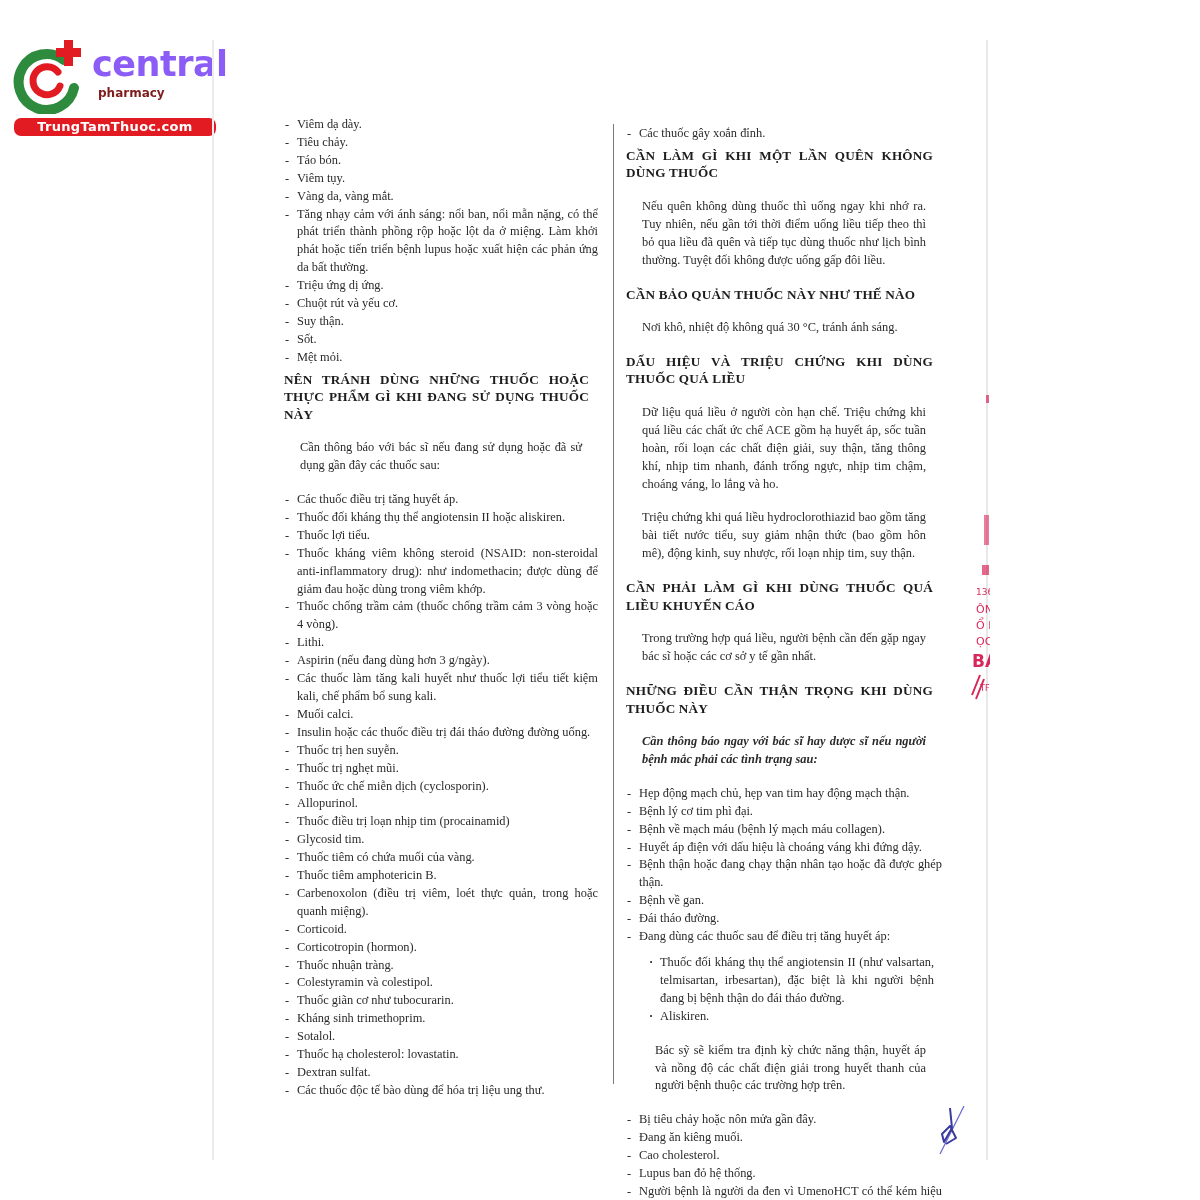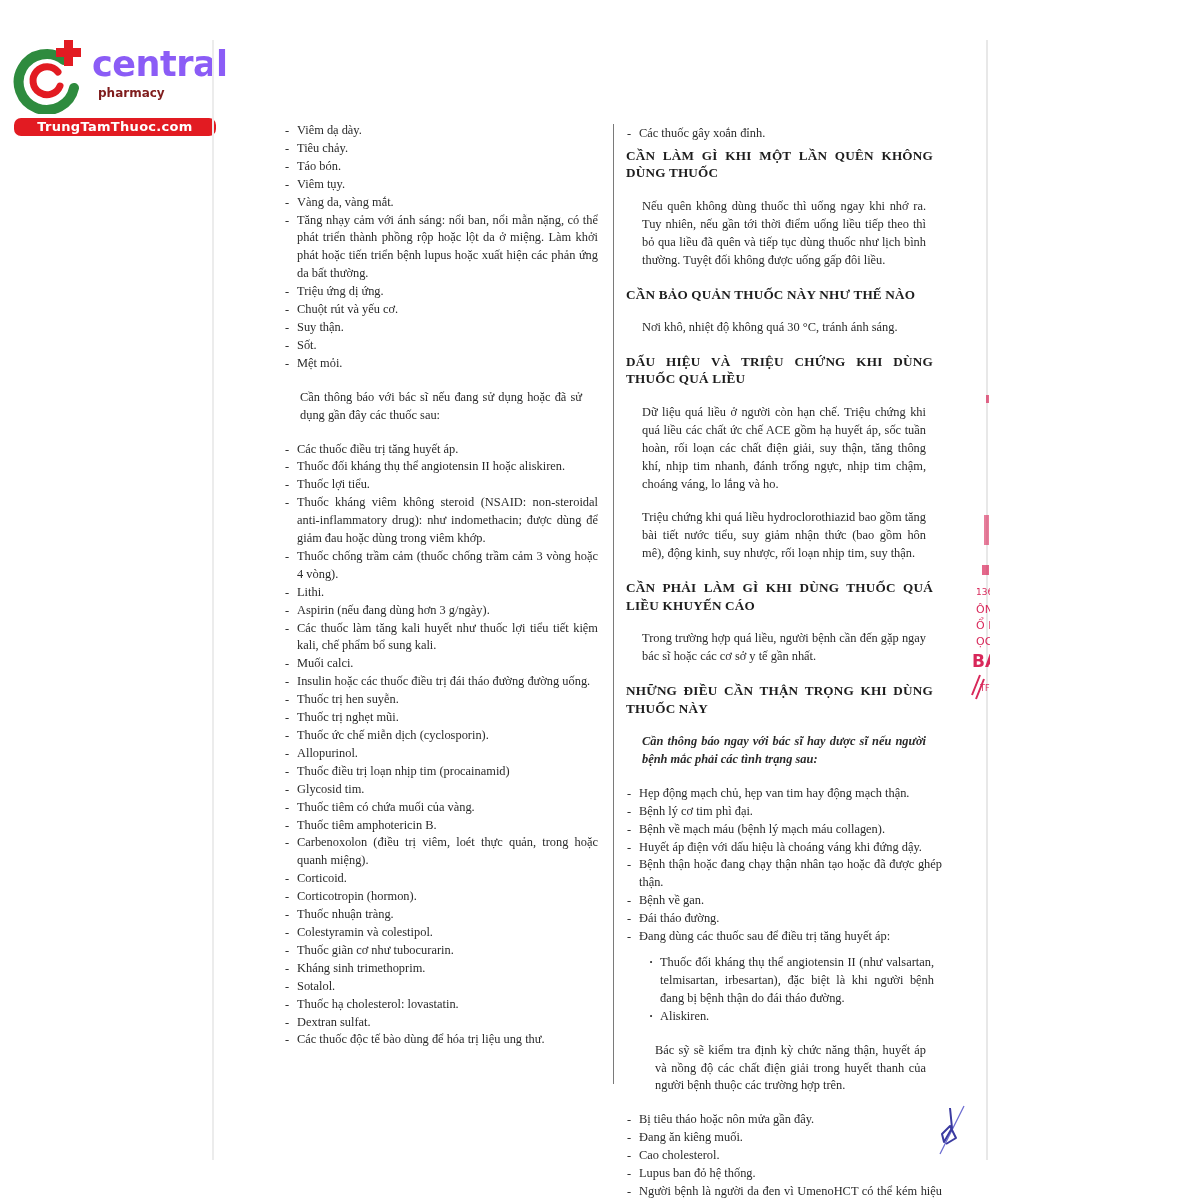--- a/index.html
+++ b/index.html
@@ -10,21 +10,21 @@
   
   .logo { position: absolute; left: 8px; top: 38px; width: 210px; height: 100px; }
   .logo-mark { position: absolute; left: 4px; top: 0; width: 76px; height: 76px; }
   .logo-word { position: absolute; left: 84px; top: 6px; font-family: "DejaVu Sans", sans-serif; font-size: 35px; font-weight: bold; color: #8b5cf6; letter-spacing: -0.5px; line-height: 40px; }
   .logo-sub { position: absolute; left: 90px; top: 48px; font-family: "DejaVu Sans", sans-serif; font-size: 12px; font-weight: bold; color: #7f1d1d; }
   .logo-pill { position: absolute; left: 6px; top: 80px; width: 202px; height: 18px; border-radius: 7px; background: #e21b22; color: #fff; font-family: "DejaVu Sans", sans-serif; font-size: 13px; font-weight: bold; text-align: center; line-height: 18px; letter-spacing: 0.3px; }
   .page-edge { position: absolute; left: 212px; top: 40px; width: 2px; height: 1120px; background: #ececec; }
   .page-edge-right { position: absolute; left: 986px; top: 40px; width: 2px; height: 1120px; background: #e8e8e8; }
 
   
-  .col { position: absolute; top: 122px; font-size: 12.4px; line-height: 17.9px; }
+  .col { position: absolute; top: 116px; font-size: 12.4px; line-height: 17.9px; }
   .col-left { left: 284px; width: 314px; }
   .col-right { left: 626px; width: 316px; top: 125px; }
   .divider { position: absolute; left: 613px; top: 124px; width: 1px; height: 960px; background: #7a7a7a; }
 
   ul.dash { list-style: none; margin: 0; padding: 0; }
   ul.dash > li { position: relative; padding-left: 13px; text-align: justify; }
   ul.dash > li::before { content: "-"; position: absolute; left: 1px; top: 0; }
   ul.dot { list-style: none; margin: 8px; padding: 0 0 0 0; }
   ul.dot > li { position: relative; padding-left: 13px; text-align: justify; }
   ul.dot > li::before { content: "\00B7"; position: absolute; left: 2px; top: 0; font-weight: bold; }
@@ -64,20 +64,21 @@
     <li>Táo bón.</li>
     <li>Viêm tụy.</li>
     <li>Vàng da, vàng mắt.</li>
     <li>Tăng nhạy cảm với ánh sáng: nổi ban, nổi mẫn nặng, có thể phát triển thành phồng rộp hoặc lột da ở miệng. Làm khởi phát hoặc tiến triển bệnh lupus hoặc xuất hiện các phản ứng da bất thường.</li>
     <li>Triệu ứng dị ứng.</li>
     <li>Chuột rút và yếu cơ.</li>
     <li>Suy thận.</li>
     <li>Sốt.</li>
     <li>Mệt mỏi.</li>
   </ul>
+  <h3>NÊN TRÁNH DÙNG NHỮNG THUỐC HOẶC THỰC PHẨM GÌ KHI ĐANG SỬ DỤNG THUỐC NÀY</h3>
   <p>Cần thông báo với bác sĩ nếu đang sử dụng hoặc đã sử dụng gần đây các thuốc sau:</p>
   <ul class="dash">
     <li>Các thuốc điều trị tăng huyết áp.</li>
     <li>Thuốc đối kháng thụ thể angiotensin II hoặc aliskiren.</li>
     <li>Thuốc lợi tiểu.</li>
     <li>Thuốc kháng viêm không steroid (NSAID: non-steroidal anti-inflammatory drug): như indomethacin; được dùng để giảm đau hoặc dùng trong viêm khớp.</li>
     <li>Thuốc chống trầm cảm (thuốc chống trầm cảm 3 vòng hoặc 4 vòng).</li>
     <li>Lithi.</li>
     <li>Aspirin (nếu đang dùng hơn 3 g/ngày).</li>
     <li>Các thuốc làm tăng kali huyết như thuốc lợi tiểu tiết kiệm kali, chế phẩm bổ sung kali.</li>
@@ -136,21 +137,21 @@
     <li>Đang dùng các thuốc sau để điều trị tăng huyết áp:</li>
   </ul>
   <div class="sub-block">
     <ul class="dot">
       <li>Thuốc đối kháng thụ thể angiotensin II (như valsartan, telmisartan, irbesartan), đặc biệt là khi người bệnh đang bị bệnh thận do đái tháo đường.</li>
       <li>Aliskiren.</li>
     </ul>
     <p>Bác sỹ sẽ kiểm tra định kỳ chức năng thận, huyết áp và nồng độ các chất điện giải trong huyết thanh của người bệnh thuộc các trường hợp trên.</p>
   </div>
   <ul class="dash">
-    <li>Bị tiêu tháo hoặc nôn mửa gần đây.</li>
+    <li>Bị tiêu chảy hoặc nôn mửa gần đây.</li>
     <li>Đang ăn kiêng muối.</li>
     <li>Cao cholesterol.</li>
     <li>Lupus ban đỏ hệ thống.</li>
     <li>Người bệnh là người da đen vì UmenoHCT có thể kém hiệu quả hơn ở người da đen so với các chủng tộc khác và dễ gây ra tác dụng phù mạch (là phản ứng dị ứng</li>
   </ul>
 </div>
 
 <svg class="stamp" viewBox="0 0 22 320">
   <rect x="18" y="0" width="3" height="8" fill="#d8285a" opacity="0.7"></rect>
   <rect x="16" y="120" width="5" height="30" fill="#d8285a" opacity="0.6"></rect>

